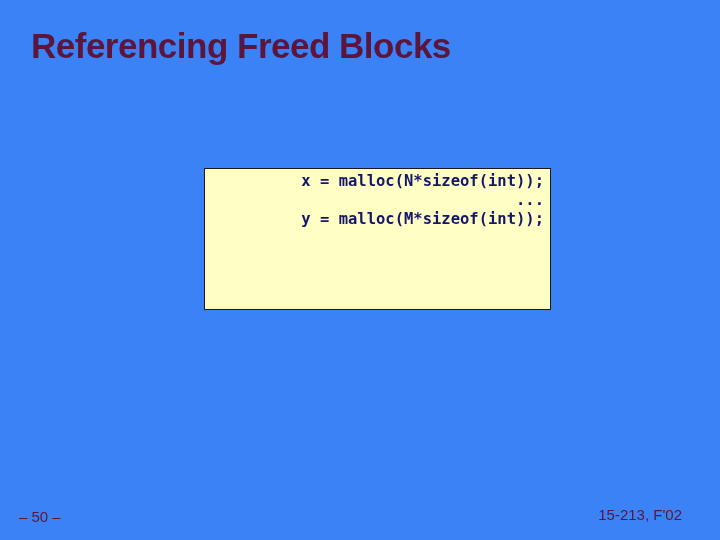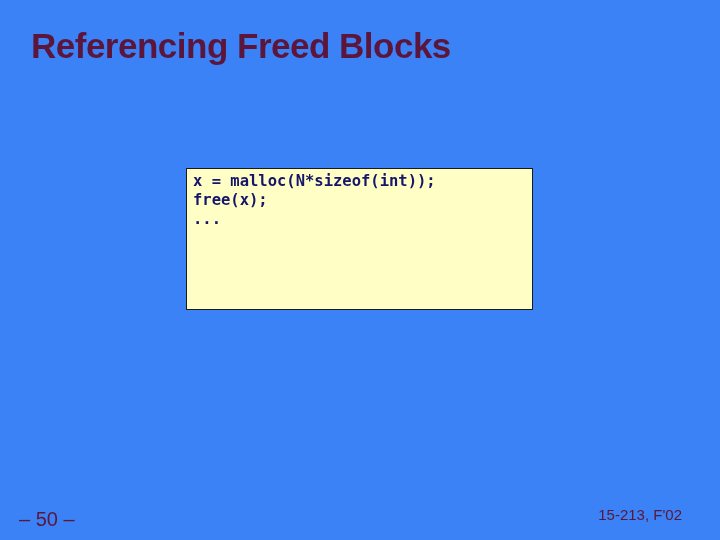--- a/index.html
+++ b/index.html
@@ -20,42 +20,43 @@
     left: 31px;
     top: 26px;
     font-size: 35px;
     font-weight: bold;
     letter-spacing: -0.5px;
     color: #5C163B;
     white-space: nowrap;
   }
   .code-box {
     position: absolute;
-    left: 186px;
+    left: 204px;
     top: 168px;
     width: 347px;
     height: 142px;
     box-sizing: border-box;
     background: #FFFFC5;
     border: 1.5px solid #1a1a1a;
     padding: 3px 6px 0 6px;
+    text-align: right;
   }
   .code-line {
     font-family: "DejaVu Sans Mono", "Liberation Mono", monospace;
     font-size: 15.5px;
     font-weight: bold;
     line-height: 19.2px;
     color: #15156A;
     white-space: pre;
   }
   .footer-left {
     position: absolute;
     left: 19px;
     top: 508px;
-    font-size: 20px;
+    font-size: 15px;
     color: #5C163B;
     white-space: nowrap;
   }
   .footer-right {
     position: absolute;
     right: 38px;
     top: 506px;
     font-size: 15px;
     color: #5C163B;
     white-space: nowrap;
@@ -63,21 +64,21 @@
 </style>
 </head>
 <body>
 
 <div class="slide">
 
   <div class="slide-title">Referencing Freed Blocks</div>
 
   <div class="code-box">
       <div class="code-line">x = malloc(N*sizeof(int));</div>
-      <div class="code-line">free(x);</div>
       <div class="code-line">...</div>
+      <div class="code-line">y = malloc(M*sizeof(int));</div>
     </div>
 
   <div class="footer-left">– 50 –</div>
 
   <div class="footer-right">15-213, F'02</div>
 
 </div>
 
 </body></html>

